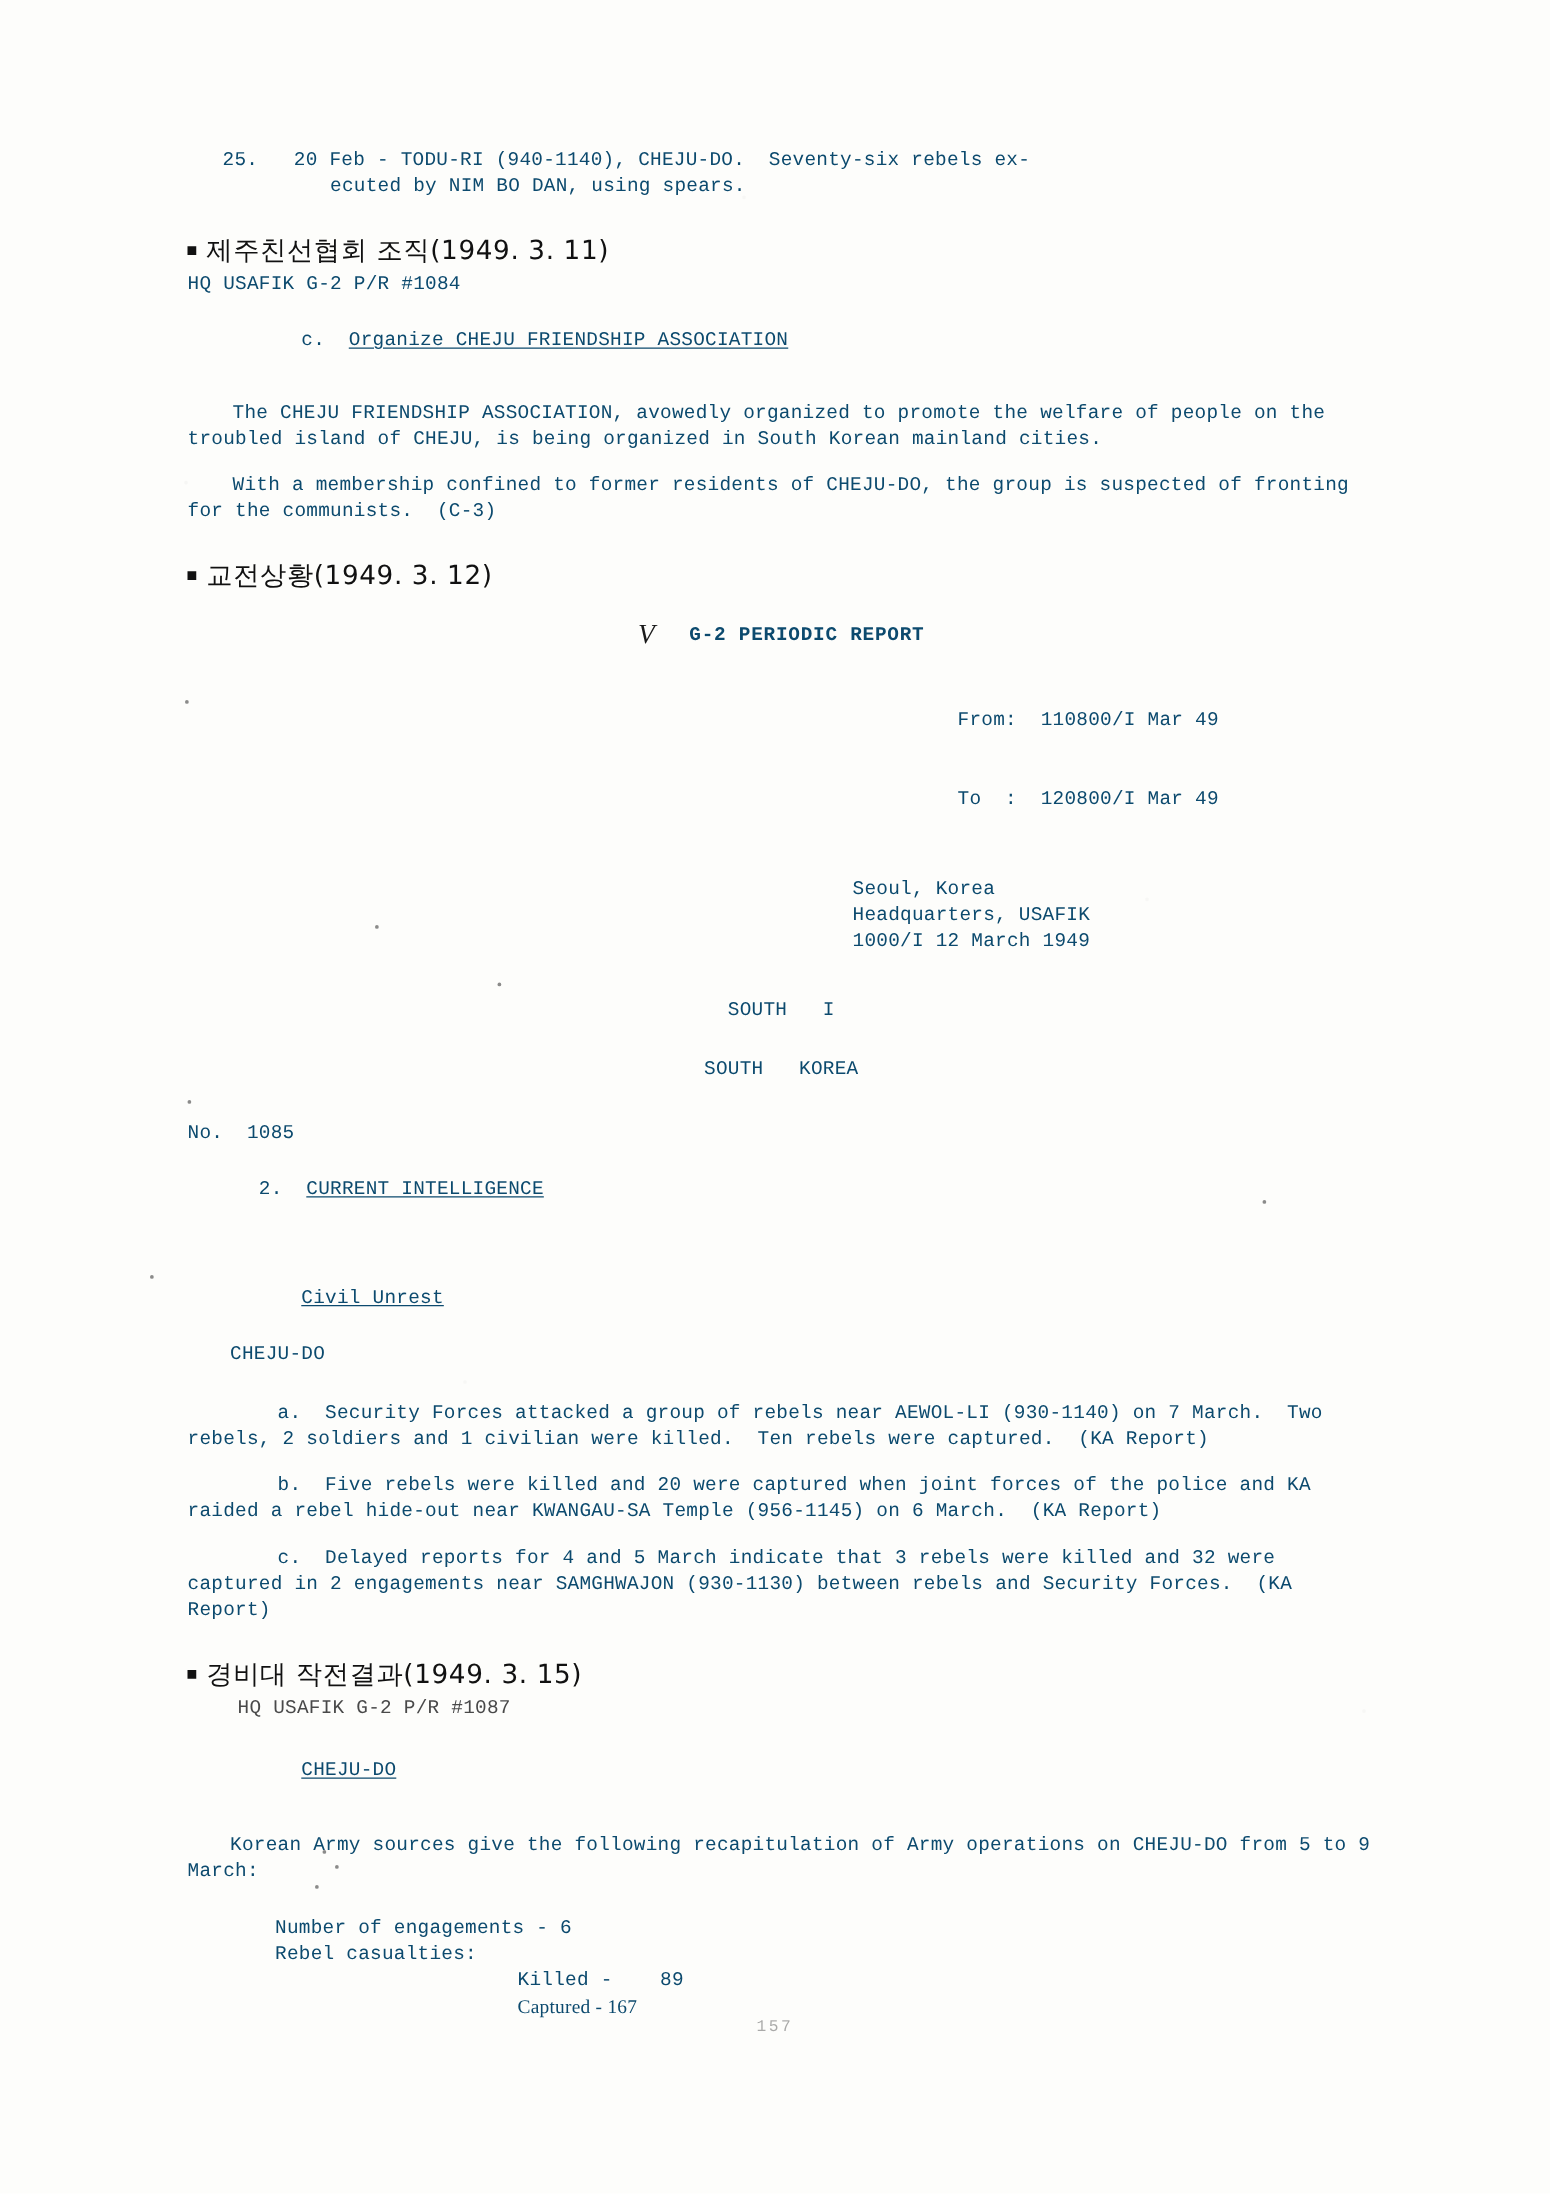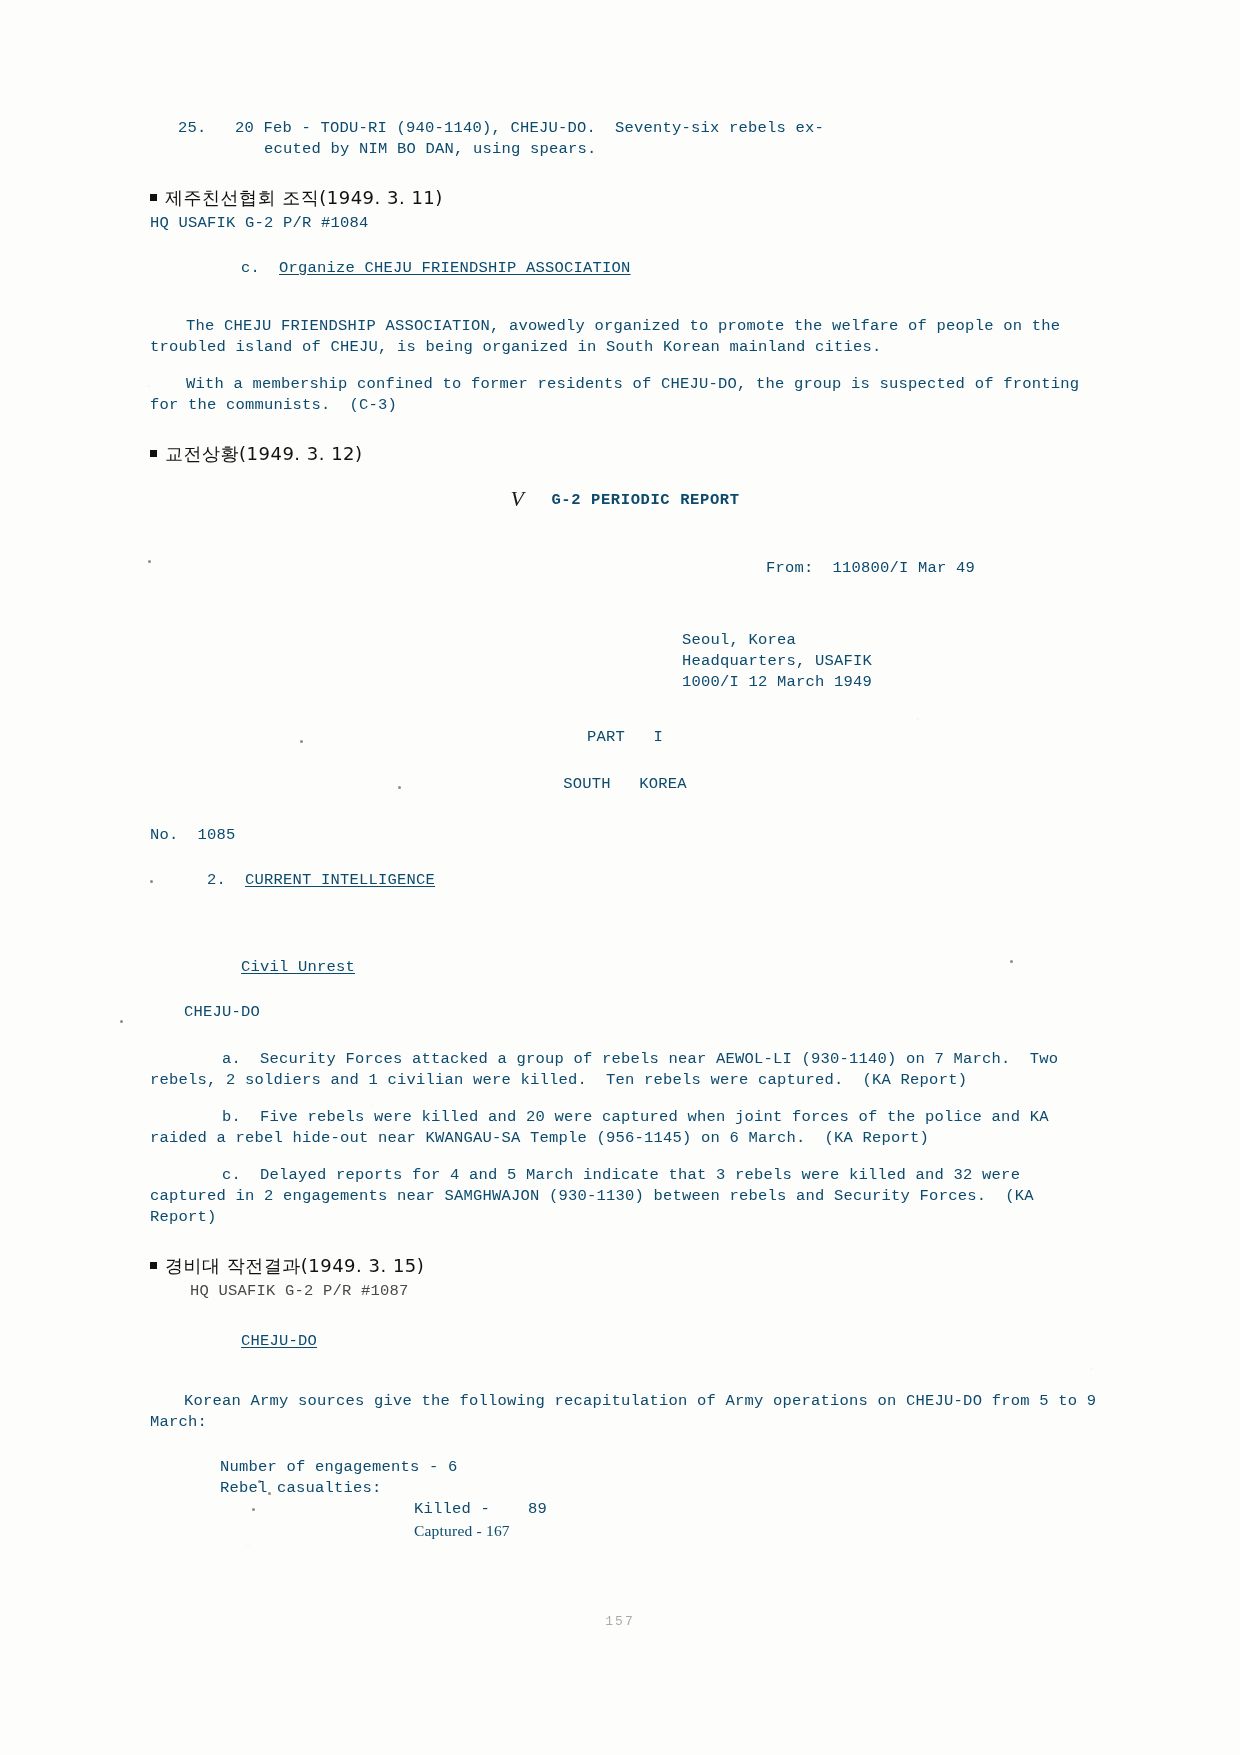--- a/index.html
+++ b/index.html
@@ -44,21 +44,21 @@
     font-family: "Liberation Mono", monospace;
     font-size: 15.5px;
     line-height: 21px;
     letter-spacing: .2px;
     color: #0c4a6e;
     white-space: pre-wrap;
   }
   .typed.faint { color: #3a3a3a; opacity: .92; margin-left: 40px; }
   .hangul {
     font-family: "DejaVu Sans", sans-serif;
-    font-size: 18px;
+    font-size: 21px;
     color: #111;
     letter-spacing: .5px;
   }
   .bullet-line {
     display: flex;
     align-items: baseline;
     gap: 8px;
     margin-top: 26px;
   }
   .sq-bullet {
@@ -149,29 +149,32 @@
 
     <div class="center" style="margin-top:18px;">
       <span class="slash-mark">V</span>
       <span class="typed" style="font-weight:bold; letter-spacing:.6px;">G-2 PERIODIC REPORT</span>
     </div>
 
     <div class="right-block">
       <div class="typed">
         <span>From:</span><span class="spaces">  </span><span>110800/I Mar 49</span>
       </div>
+      <div class="typed">
+        <span>To  :</span><span class="spaces">  </span><span>120800/I Mar 49</span>
+      </div>
     </div>
 
     <div class="hdr-block">
       <div class="typed">Seoul, Korea</div>
       <div class="typed">Headquarters, USAFIK</div>
       <div class="typed">1000/I 12 March 1949</div>
     </div>
 
-    <div class="typed center partline">PART   I</div>
+    <div class="typed center partline">SOUTH   I</div>
     <div class="typed center sk-line">SOUTH   KOREA</div>
 
     <div class="typed no-line">No.  1085</div>
     <div class="typed tight">
       <span class="spaces">2.  </span><span class="u">CURRENT INTELLIGENCE</span>
     </div>
 
     <div class="typed" style="margin-top:24px; padding-left:34px;">
       <span class="u">Civil Unrest</span>
     </div>

